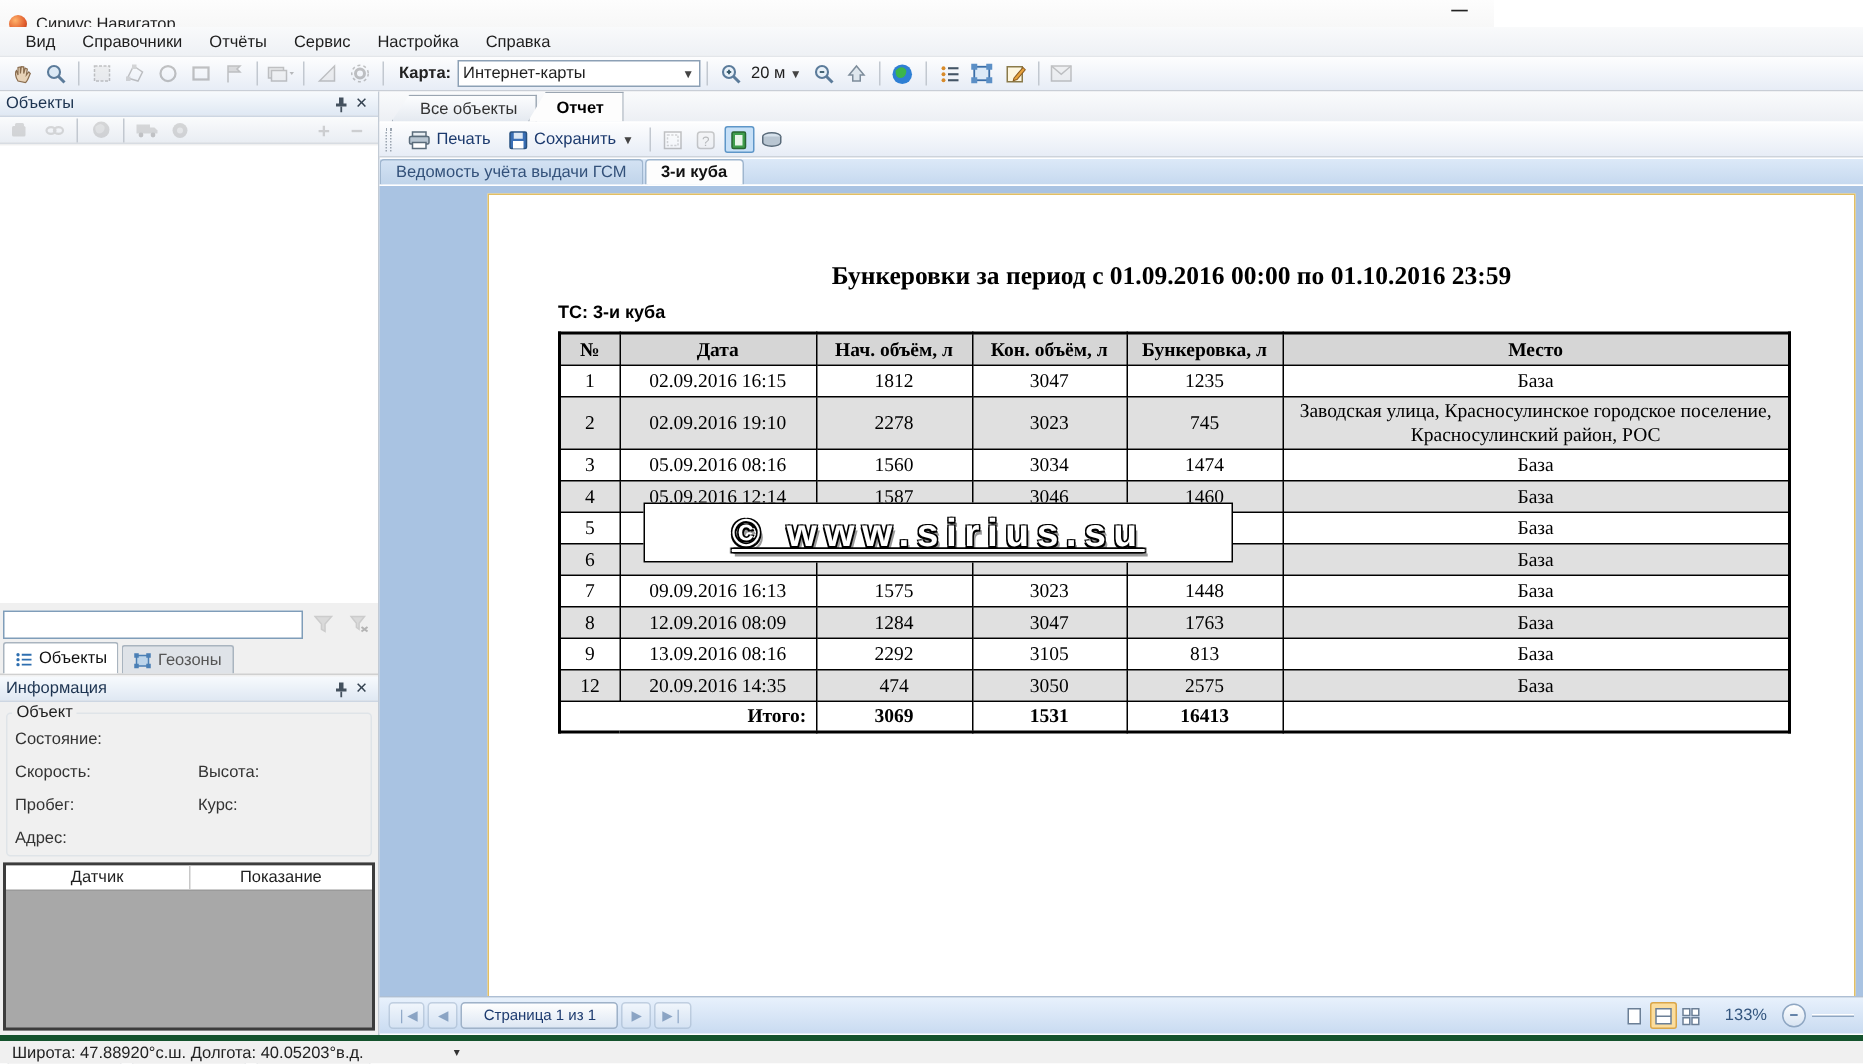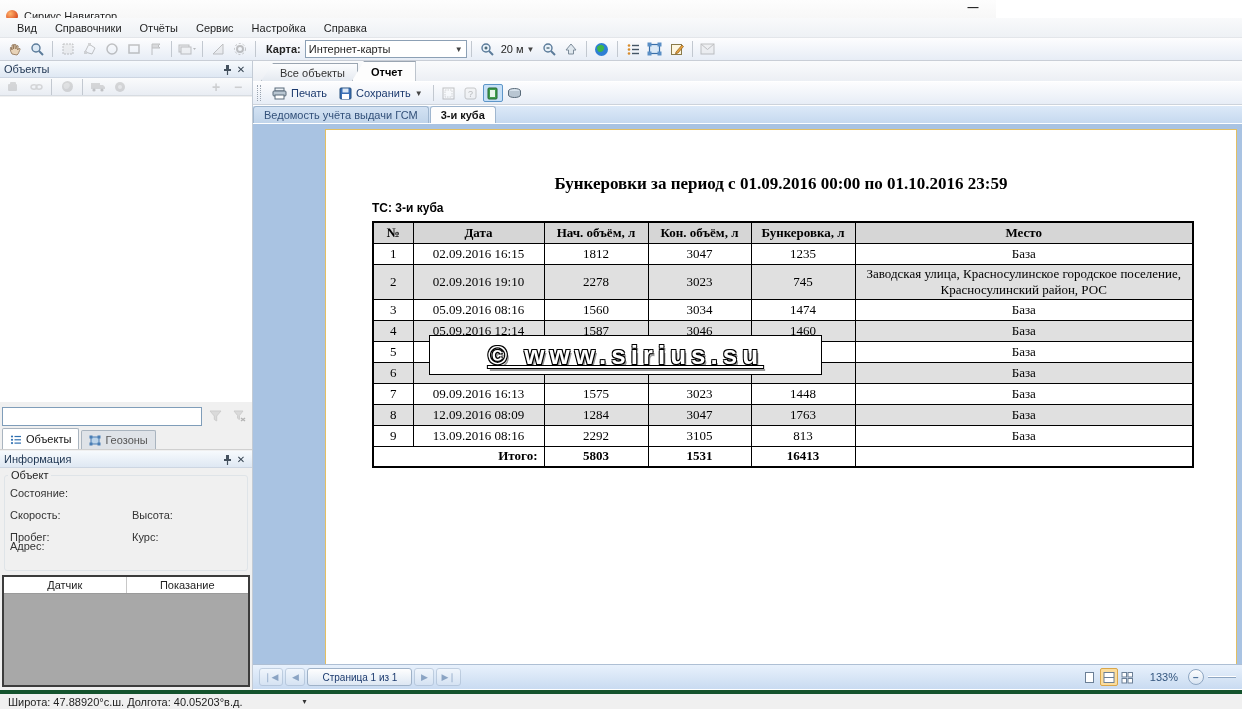--- a/index.html
+++ b/index.html
@@ -352,21 +352,21 @@
     </div>
   </div>
   <div class="infobody">
     <div class="groupbox"></div>
     <div class="grouplabel">Объект</div>
     <div class="fieldrow" style="left:10px; top:18px;">Состояние:</div>
     <div class="fieldrow" style="left:10px; top:40px;">Скорость:</div>
     <div class="fieldrow" style="left:132px; top:40px;">Высота:</div>
     <div class="fieldrow" style="left:10px; top:62px;">Пробег:</div>
     <div class="fieldrow" style="left:132px; top:62px;">Курс:</div>
-    <div class="fieldrow" style="left:10px; top:71px;">Адрес:</div>
+    <div class="fieldrow" style="left:10px; top:84px;">Адрес:</div>
   </div>
   <div class="sensors">
     <div class="shdr">
       <div>Датчик</div>
       <div>Показание</div>
     </div>
   </div>
   <div class="miniboxes">
     <div class="minibox">
       <div class="mb-border"></div>
@@ -536,23 +536,31 @@
             <td>База</td>
           </tr>
           <tr class="odd">
             <td>9</td>
             <td>13.09.2016 08:16</td>
             <td>2292</td>
             <td>3105</td>
             <td>813</td>
             <td>База</td>
           </tr>
+          <tr class="even">
+            <td>12</td>
+            <td>20.09.2016 14:35</td>
+            <td>474</td>
+            <td>3050</td>
+            <td>2575</td>
+            <td>База</td>
+          </tr>
           <tr class="totals">
             <td colspan="2" class="tlabel2">Итого:</td>
-            <td>5803</td>
+            <td>3069</td>
             <td>1531</td>
             <td>16413</td>
             <td></td>
           </tr>
         </tbody>
     </table>
     <div class="watermark">
       <span>© www.sirius.su</span>
     </div>
   </div>

